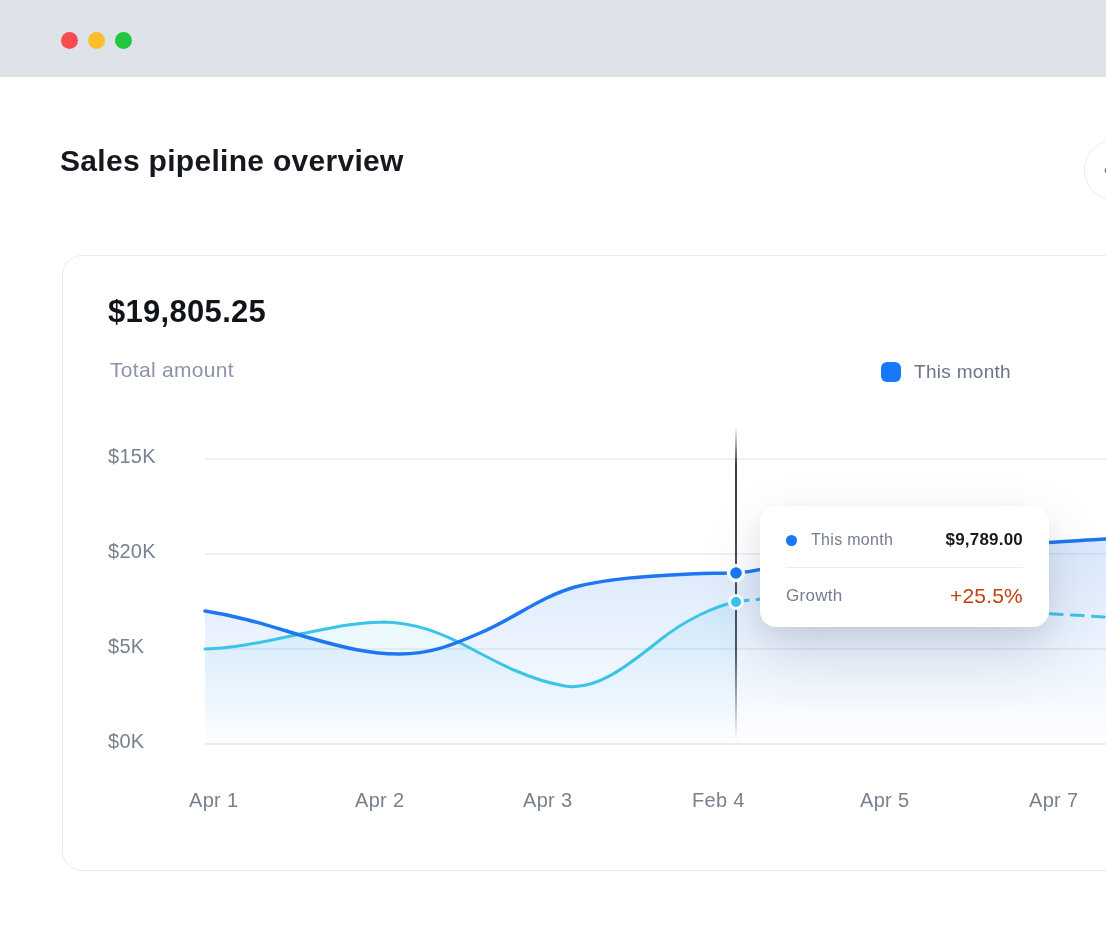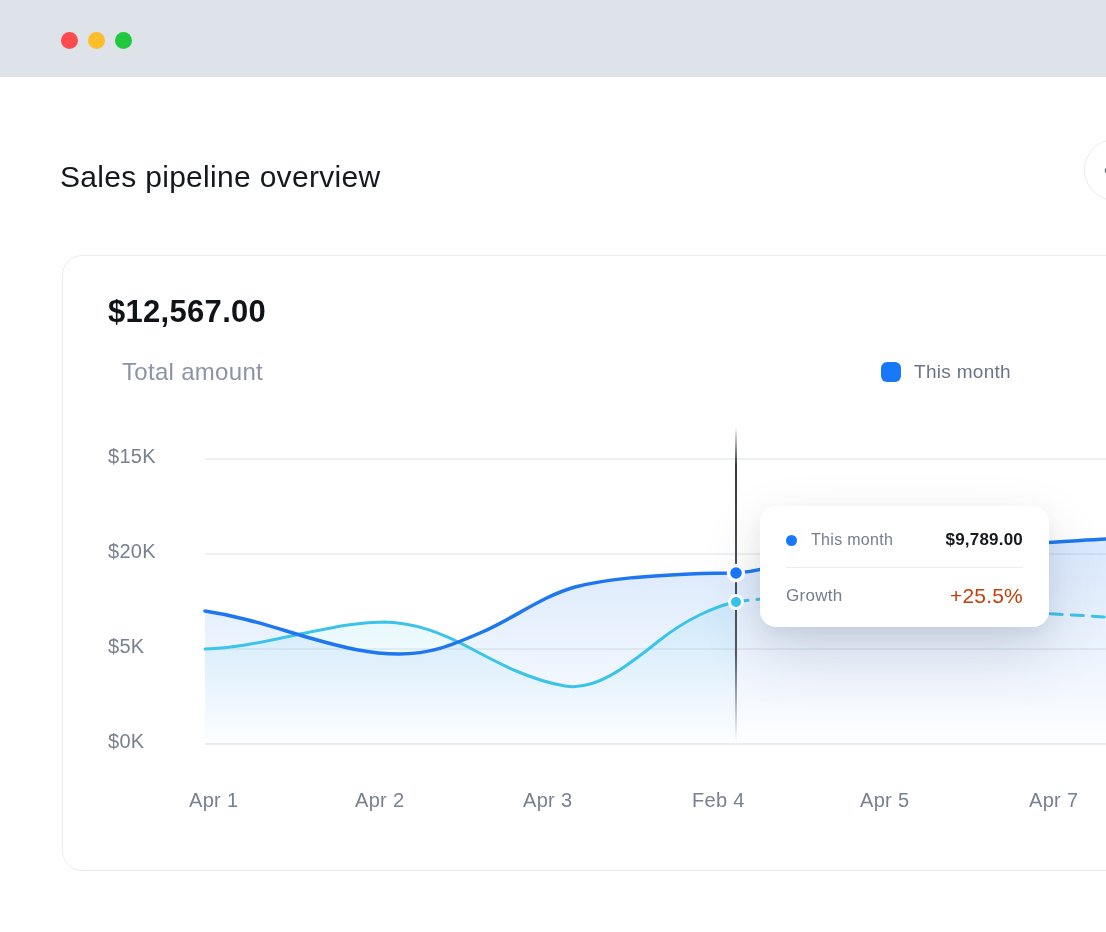--- a/index.html
+++ b/index.html
@@ -9,40 +9,40 @@
     -webkit-font-smoothing:antialiased;
   }
   
   .topbar{position:absolute;left:0;top:0;width:1106px;height:77px;background:#dee3ea;}
   .tl-dot{position:absolute;top:32px;width:17px;height:17px;border-radius:50%;}
   .tl-close{left:61px;background:#fb4b4e;}
   .tl-min{left:88px;background:#fcbe2b;}
   .tl-max{left:115px;background:#20c73f;}
   
   .page-title{
-    position:absolute;left:60px;top:160px;font-size:30px;font-weight:400;
+    position:absolute;left:60px;top:144px;font-size:30px;font-weight:700;
     color:#15181e;letter-spacing:.3px;
   }
   .more-btn{
     position:absolute;left:1084px;top:139px;width:62px;height:62px;border-radius:50%;
     background:#fff;border:1.5px solid #e9ebef;box-sizing:border-box;
     display:flex;align-items:center;justify-content:center;
     color:#667083;font-size:24px;font-weight:700;letter-spacing:1px;
   }
   
   .card{
     position:absolute;left:62px;top:255px;width:1092px;height:616px;
     background:#fff;border:1px solid #e9ecf0;border-radius:20px;box-sizing:border-box;
   }
   .total-value{
     position:absolute;left:108px;top:294px;font-size:31px;font-weight:700;
     color:#101419;letter-spacing:.3px;
   }
   .total-label{
-    position:absolute;left:122px;top:358px;font-size:24px;color:#8b94a6;letter-spacing:.3px;
+    position:absolute;left:110px;top:358px;font-size:21px;color:#8b94a6;letter-spacing:.3px;
   }
   .legend{position:absolute;left:881px;top:361px;display:flex;align-items:center;}
   .legend-swatch{width:20px;height:20px;border-radius:6px;background:#1778fa;margin-right:13px;}
   .legend-label{font-size:19px;color:#6b7488;letter-spacing:.3px;}
   
   .y-tick{position:absolute;left:108px;width:70px;font-size:20px;color:#79818f;letter-spacing:.3px;}
   .y-0{top:445px}.y-1{top:540px}.y-2{top:635px}.y-3{top:730px}
   .x-tick{position:absolute;top:789px;width:84px;font-size:20px;color:#79818f;letter-spacing:.3px;}
   .x-0{left:189px}.x-1{left:355px}.x-2{left:523px}.x-3{left:692px}.x-4{left:860px}.x-5{left:1029px}
   
@@ -75,21 +75,21 @@
   <div class="tl-dot tl-max"></div>
 </div>
 
 <div class="page-title">Sales pipeline overview</div>
 <div class="more-btn">
   <span>⋯</span>
 </div>
 
 <div class="card"></div>
 
-<div class="total-value">$12,567.00</div>
+<div class="total-value">$19,805.25</div>
 <div class="total-label">Total amount</div>
 
 <div class="legend">
   <div class="legend-swatch"></div>
   <div class="legend-label">This month</div>
 </div>
 
 <div class="y-tick y-0">$15K</div>
 <div class="y-tick y-1">$20K</div>
 <div class="y-tick y-2">$5K</div>

